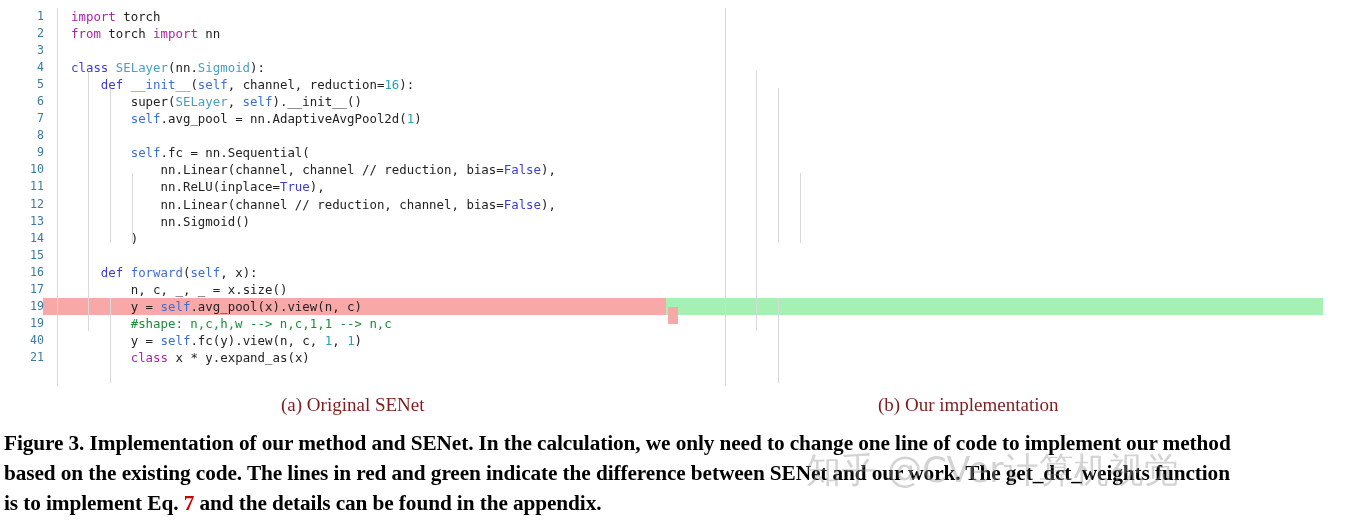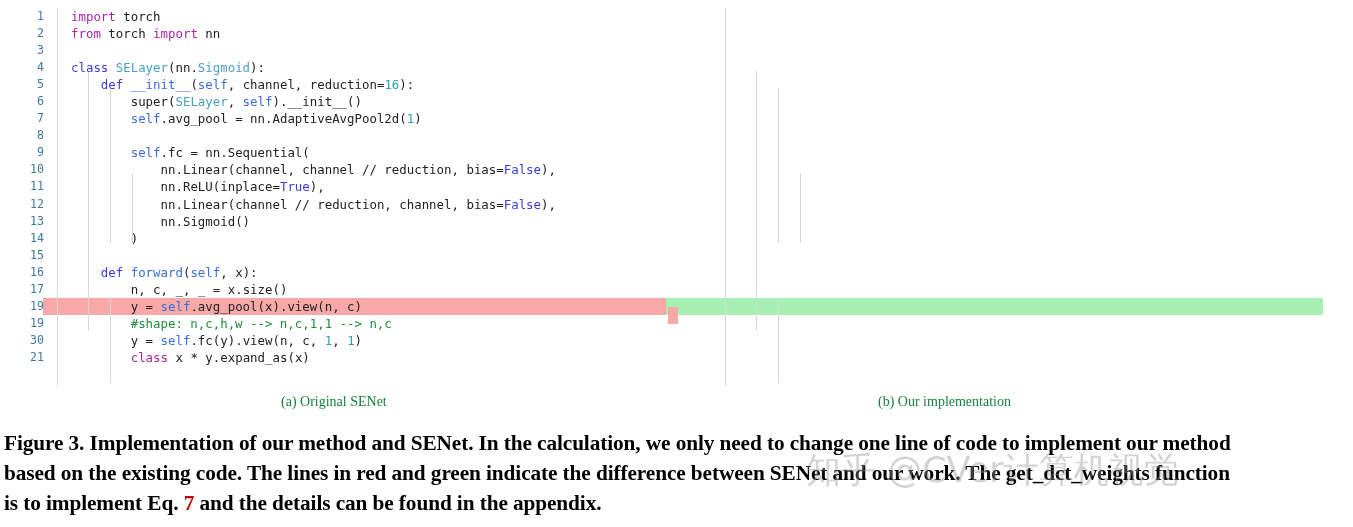--- a/index.html
+++ b/index.html
@@ -89,22 +89,22 @@
   .slf  { color: #3b6fd6; }          
   .num  { color: #2b9fb3; }          
   .cmt  { color: #1e8c3a; }          
   .bool { color: #3b3bd6; }          
   .pln  { color: #222222; }
 
   
   .subcap {
     position: absolute;
     font-family: "Liberation Serif", "DejaVu Serif", serif;
-    font-size: 14px;
-    color: #15803d;
+    font-size: 19px;
+    color: #7f1d1d;
     white-space: nowrap;
   }
   #subcap-a { left: 281px; top: 394px; }
   #subcap-b { left: 878px; top: 394px; }
 
   
   .caption {
     position: absolute;
     left: 4px;
     top: 428px;
@@ -158,21 +158,21 @@
         <div class="ln-row"><span class="gutter">10</span><span class="code-text">            <span class="pln">nn</span>.<span class="pln">Linear</span>(<span class="pln">channel</span>, <span class="pln">channel</span> // <span class="pln">reduction</span>, <span class="pln">bias</span>=<span class="bool">False</span>),</span></div>
         <div class="ln-row"><span class="gutter">11</span><span class="code-text">            <span class="pln">nn</span>.<span class="pln">ReLU</span>(<span class="pln">inplace</span>=<span class="bool">True</span>),</span></div>
         <div class="ln-row"><span class="gutter">12</span><span class="code-text">            <span class="pln">nn</span>.<span class="pln">Linear</span>(<span class="pln">channel</span> // <span class="pln">reduction</span>, <span class="pln">channel</span>, <span class="pln">bias</span>=<span class="bool">False</span>),</span></div>
         <div class="ln-row"><span class="gutter">13</span><span class="code-text">            <span class="pln">nn</span>.<span class="pln">Sigmoid</span>()</span></div>
         <div class="ln-row"><span class="gutter">14</span><span class="code-text">        )</span></div>
         <div class="ln-row"><span class="gutter">15</span><span class="code-text"></span></div>
         <div class="ln-row"><span class="gutter">16</span><span class="code-text">    <span class="kw2">def</span> <span class="slf">forward</span>(<span class="slf">self</span>, <span class="pln">x</span>):</span></div>
         <div class="ln-row"><span class="gutter">17</span><span class="code-text">        <span class="pln">n</span>, <span class="pln">c</span>, <span class="pln">_</span>, <span class="pln">_</span> = <span class="pln">x</span>.<span class="pln">size</span>()</span></div>
         <div class="ln-row"><div class="hl" style="background: rgb(249, 168, 168);"></div><span class="gutter">19</span><span class="code-text">        <span class="pln">y</span> = <span class="slf">self</span>.<span class="pln">avg_pool</span>(<span class="pln">x</span>).<span class="pln">view</span>(<span class="pln">n</span>, <span class="pln">c</span>)</span></div>
         <div class="ln-row"><span class="gutter">19</span><span class="code-text"><span class="cmt">        #shape: n,c,h,w --&gt; n,c,1,1 --&gt; n,c</span></span></div>
-        <div class="ln-row"><span class="gutter">30</span><span class="code-text">        <span class="pln">y</span> = <span class="slf">self</span>.<span class="pln">fc</span>(<span class="pln">y</span>).<span class="pln">view</span>(<span class="pln">n</span>, <span class="pln">c</span>, <span class="num">1</span>, <span class="num">1</span>)</span></div>
+        <div class="ln-row"><span class="gutter">40</span><span class="code-text">        <span class="pln">y</span> = <span class="slf">self</span>.<span class="pln">fc</span>(<span class="pln">y</span>).<span class="pln">view</span>(<span class="pln">n</span>, <span class="pln">c</span>, <span class="num">1</span>, <span class="num">1</span>)</span></div>
         <div class="ln-row"><span class="gutter">21</span><span class="code-text">        <span class="kw">class</span> <span class="pln">x</span> * <span class="pln">y</span>.<span class="pln">expand_as</span>(<span class="pln">x</span>)</span></div>
       </div>
   </div>
 
   <div class="code-panel" id="panel-right">
     <div class="vline" style="left:57px; top:0px; height:378px;"></div>
     <div class="vline" style="left:88px;  top:63px;  height:260px;"></div>
     <div class="vline" style="left:110px; top:80px;  height:155px;"></div>
     <div class="vline" style="left:132px; top:165px; height:70px;"></div>
     <div class="vline" style="left:110px; top:290px; height:85px;"></div>

